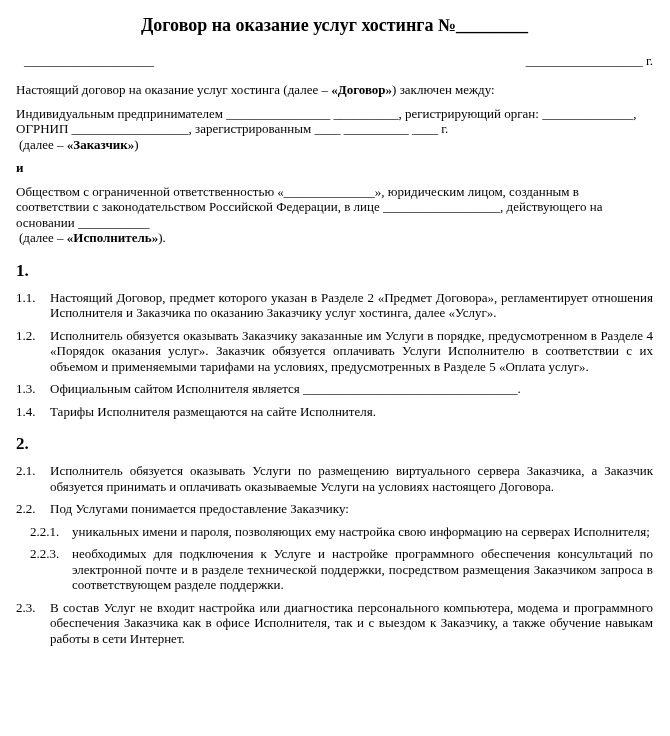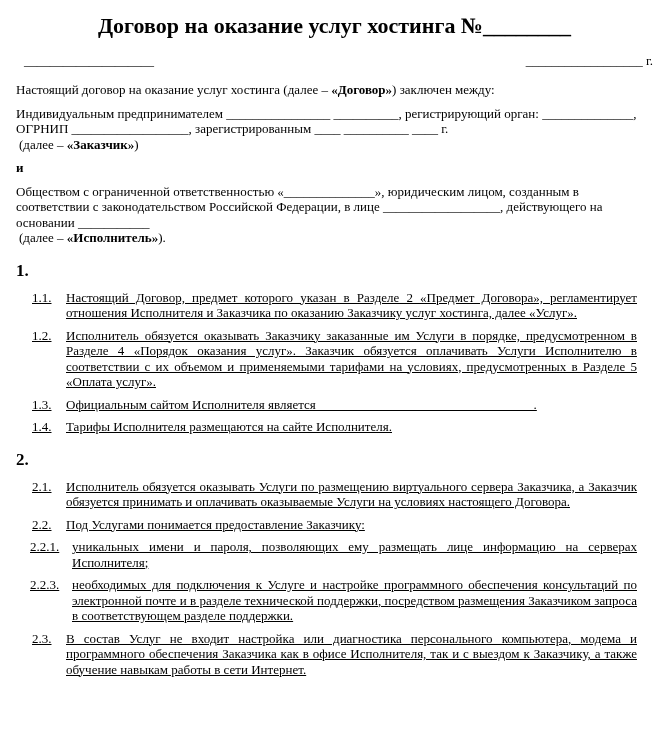--- a/index.html
+++ b/index.html
@@ -8,21 +8,21 @@
     background: #ffffff; color: #000000;
     font-family: "Liberation Serif", "DejaVu Serif", serif;
     font-size: 13px;
     overflow: hidden;
   }
   .page { padding: 12px 17px 0 16px; }
 
   .doc-title {
     text-align: center;
     font-weight: bold;
-    font-size: 22px;
+    font-size: 18px;
     line-height: 21px;
     margin: 3px 0 17px 0;
   }
 
   .date-row {
     display: flex;
     justify-content: space-between;
     line-height: 16px;
     margin: 0 0 13px 8px;
   }
@@ -33,21 +33,21 @@
 
   .hrow {
     display: flex;
     font-weight: bold;
     font-size: 17px;
     line-height: 20px;
     margin: 15px 0 9px 0;
   }
   .hrow .num { flex: 0 0 34px; }
 
-  .li { display: flex; margin: 7px 16px; line-height: 15.5px; text-decoration: underline; }
+  .li { display: flex; margin: 7px 0; line-height: 15.5px; }
   .li .num { flex: 0 0 34px; }
   .li .txt { flex: 1; text-align: justify; }
   .li.l2 { margin-left: 14px; }
   .li.l2 .num { flex: 0 0 42px; }
 </style>
 </head>
 <body>
 
 <div class="page">
 
@@ -101,21 +101,21 @@
   <div class="li">
     <span class="num">2.1.</span>
     <div class="txt">Исполнитель обязуется оказывать Услуги по размещению виртуального сервера Заказчика, а Заказчик обязуется принимать и оплачивать оказываемые Услуги на условиях настоящего Договора.</div>
   </div>
   <div class="li">
     <span class="num">2.2.</span>
     <div class="txt">Под Услугами понимается предоставление Заказчику:</div>
   </div>
   <div class="li l2">
     <span class="num">2.2.1.</span>
-    <div class="txt">уникальных имени и пароля, позволяющих ему размещать лице информацию на серверах Исполнителя;</div>
+    <div class="txt">уникальных имени и пароля, позволяющих ему настройка свою информацию на серверах Исполнителя;</div>
   </div>
   <div class="li l2">
     <span class="num">2.2.3.</span>
     <div class="txt">необходимых для подключения к Услуге и настройке программного обеспечения консультаций по электронной почте и в разделе технической поддержки, посредством размещения Заказчиком запроса в соответствующем разделе поддержки.</div>
   </div>
   <div class="li">
     <span class="num">2.3.</span>
     <div class="txt">В состав Услуг не входит настройка или диагностика персонального компьютера, модема и программного обеспечения Заказчика как в офисе Исполнителя, так и с выездом к Заказчику, а также обучение навыкам работы в сети Интернет.</div>
   </div>
 

